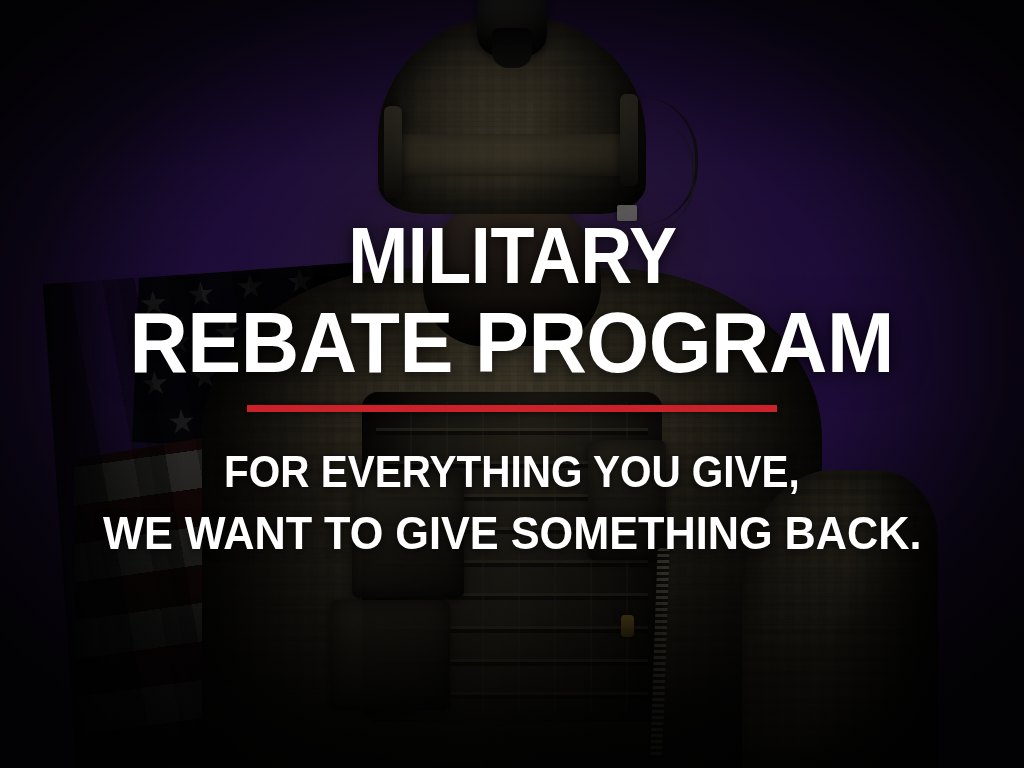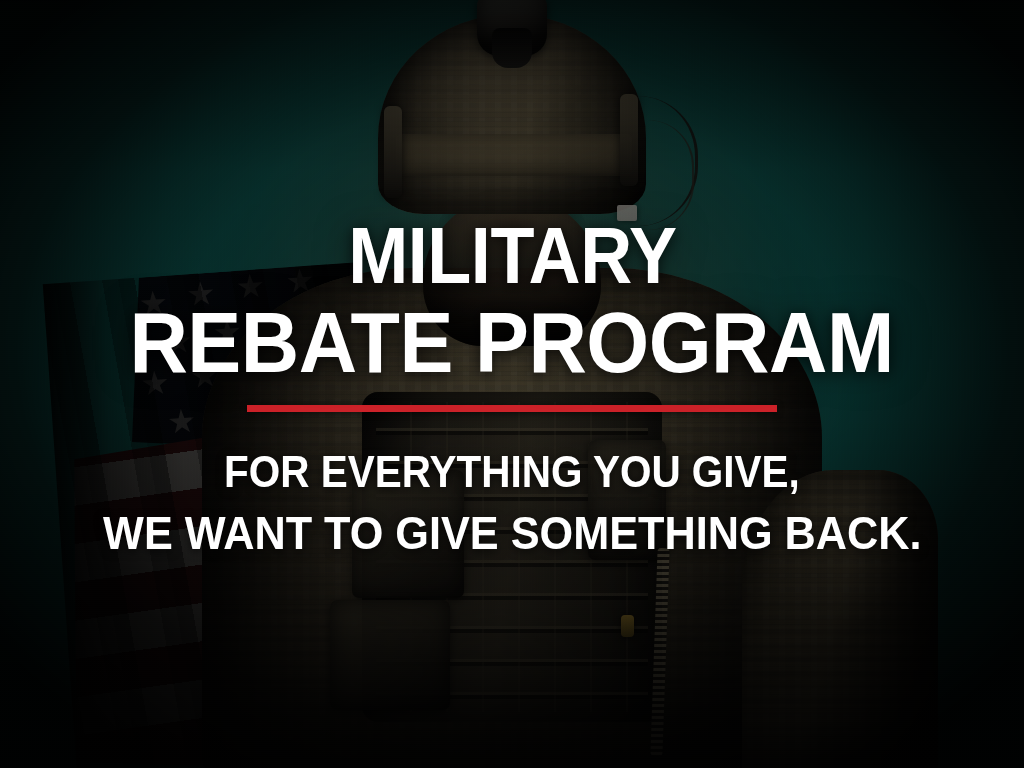--- a/index.html
+++ b/index.html
@@ -8,21 +8,21 @@
   html, body {
     width:1024px; height:768px;
     background:#000;
     overflow:hidden;
     font-family:"Liberation Sans", sans-serif;
   }
 
   #poster {
     position:relative;
     width:1024px; height:768px;
-    background:#0f766e;
+    background:#4c1d95;
     overflow:hidden;
     padding-left:12px;
   }
 
   
   .photo { position:absolute; inset:0; overflow:hidden; }
 
   
   .ambient {
     position:absolute; left:50%; top:42%;

